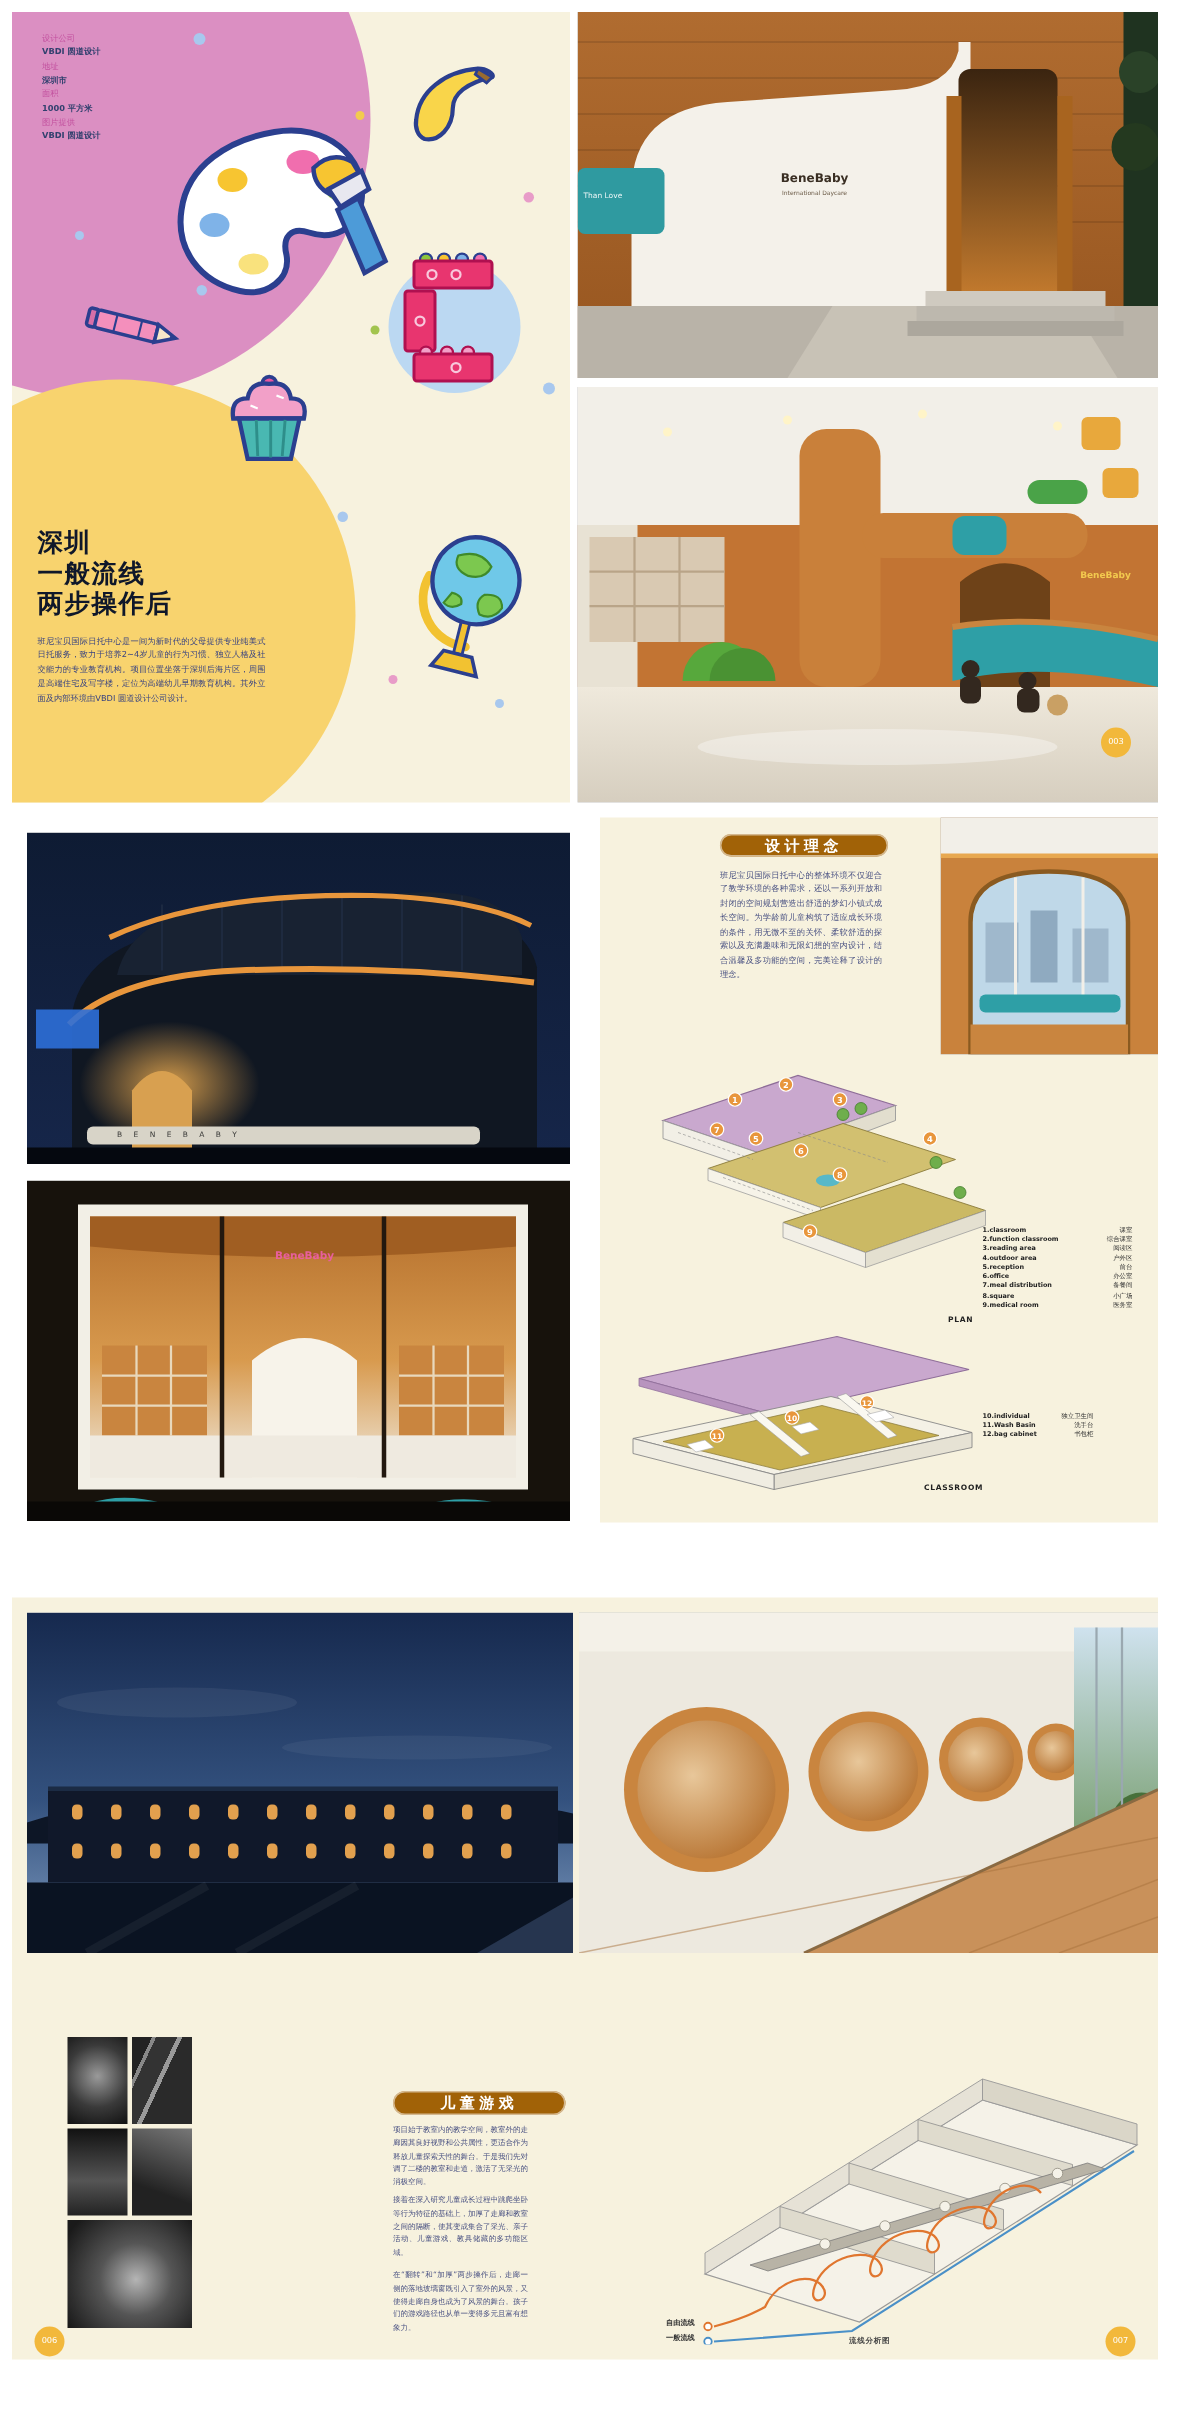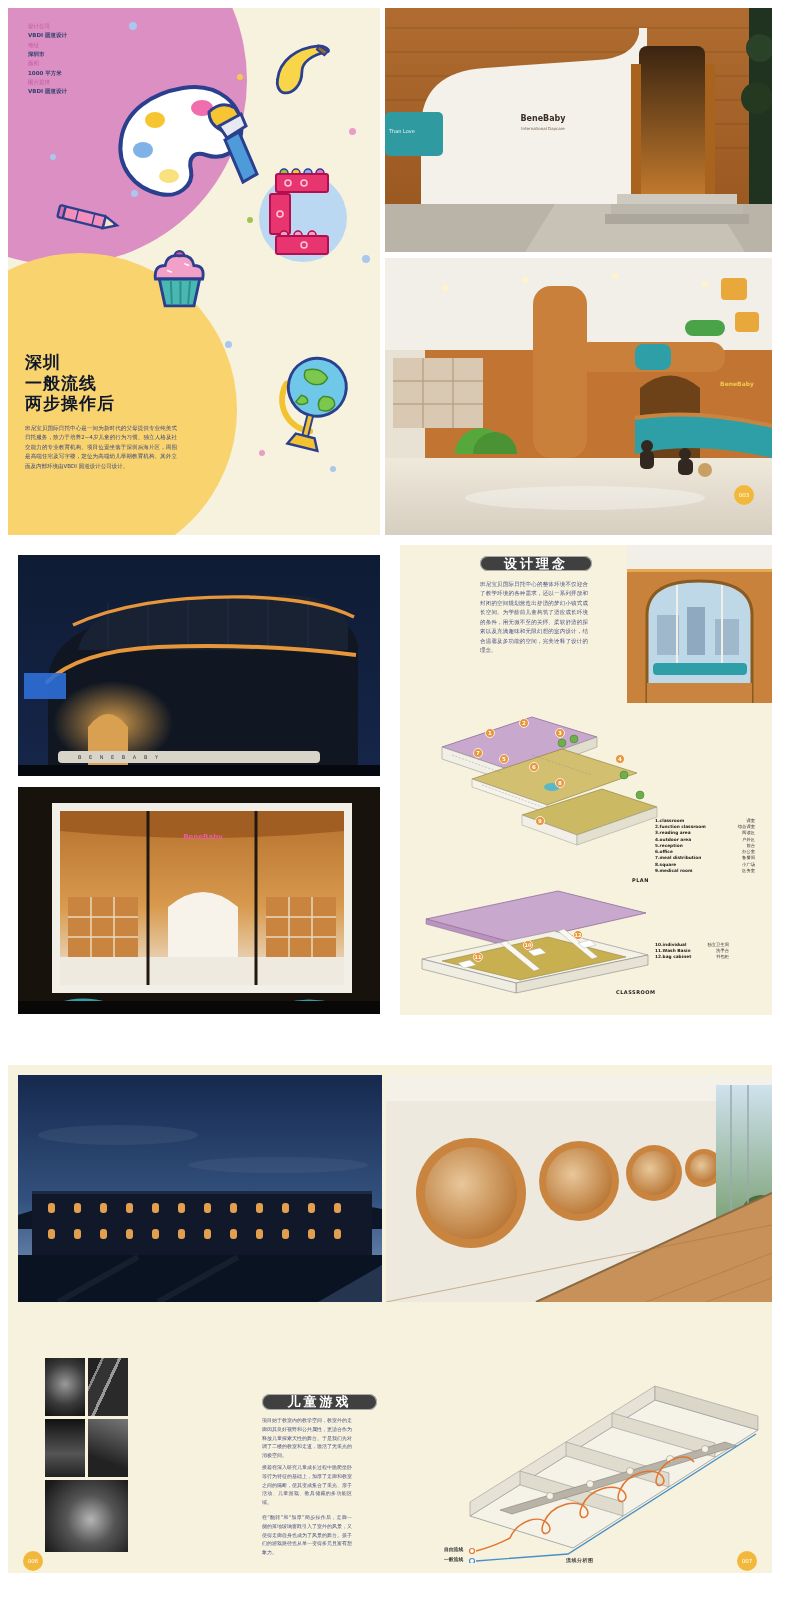--- a/index.html
+++ b/index.html
@@ -5,21 +5,21 @@
 <style>
   html,body{margin:0;padding:0;background:#fff;}
   #canvas{position:relative;width:790px;height:1614px;background:#fff;overflow:hidden;
           font-family:"DejaVu Sans","Liberation Sans",sans-serif;}
   .ab{position:absolute;}
   .page{position:absolute;background:#F7F2DE;}
   .ph{position:absolute;overflow:hidden;background:#ccc;}
   .dot{position:absolute;border-radius:50%;}
   .badge{position:absolute;width:20px;height:20px;border-radius:50%;background:#F2B83B;
          color:#fff;font-size:5.5px;display:flex;align-items:center;justify-content:center;z-index:5;}
-  .pill{position:absolute;background:#404040;border-radius:8px;color:#fff;font-size:13px;
+  .pill{position:absolute;background:#a16207;border-radius:8px;color:#fff;font-size:10px;
         letter-spacing:3px;display:flex;align-items:center;justify-content:center;
         box-shadow:inset 0 0 0 1px rgba(255,255,255,.55);font-weight:bold;}
   .body-txt{position:absolute;color:#4A5283;font-size:5.5px;line-height:1.72;text-align:justify;}
   .info-line{font-size:5.5px;line-height:1.7;}
   .info-label{color:#C2509E;}
   .info-value{color:#31406E;font-weight:bold;}
   .title-line{font-size:17px;font-weight:bold;color:#0f172a;line-height:1.22;letter-spacing:1px;}
   .legend{position:absolute;}
   .lrow{display:flex;justify-content:space-between;font-size:4.3px;color:#222;line-height:1.45;}
   .len{font-weight:bold;}

